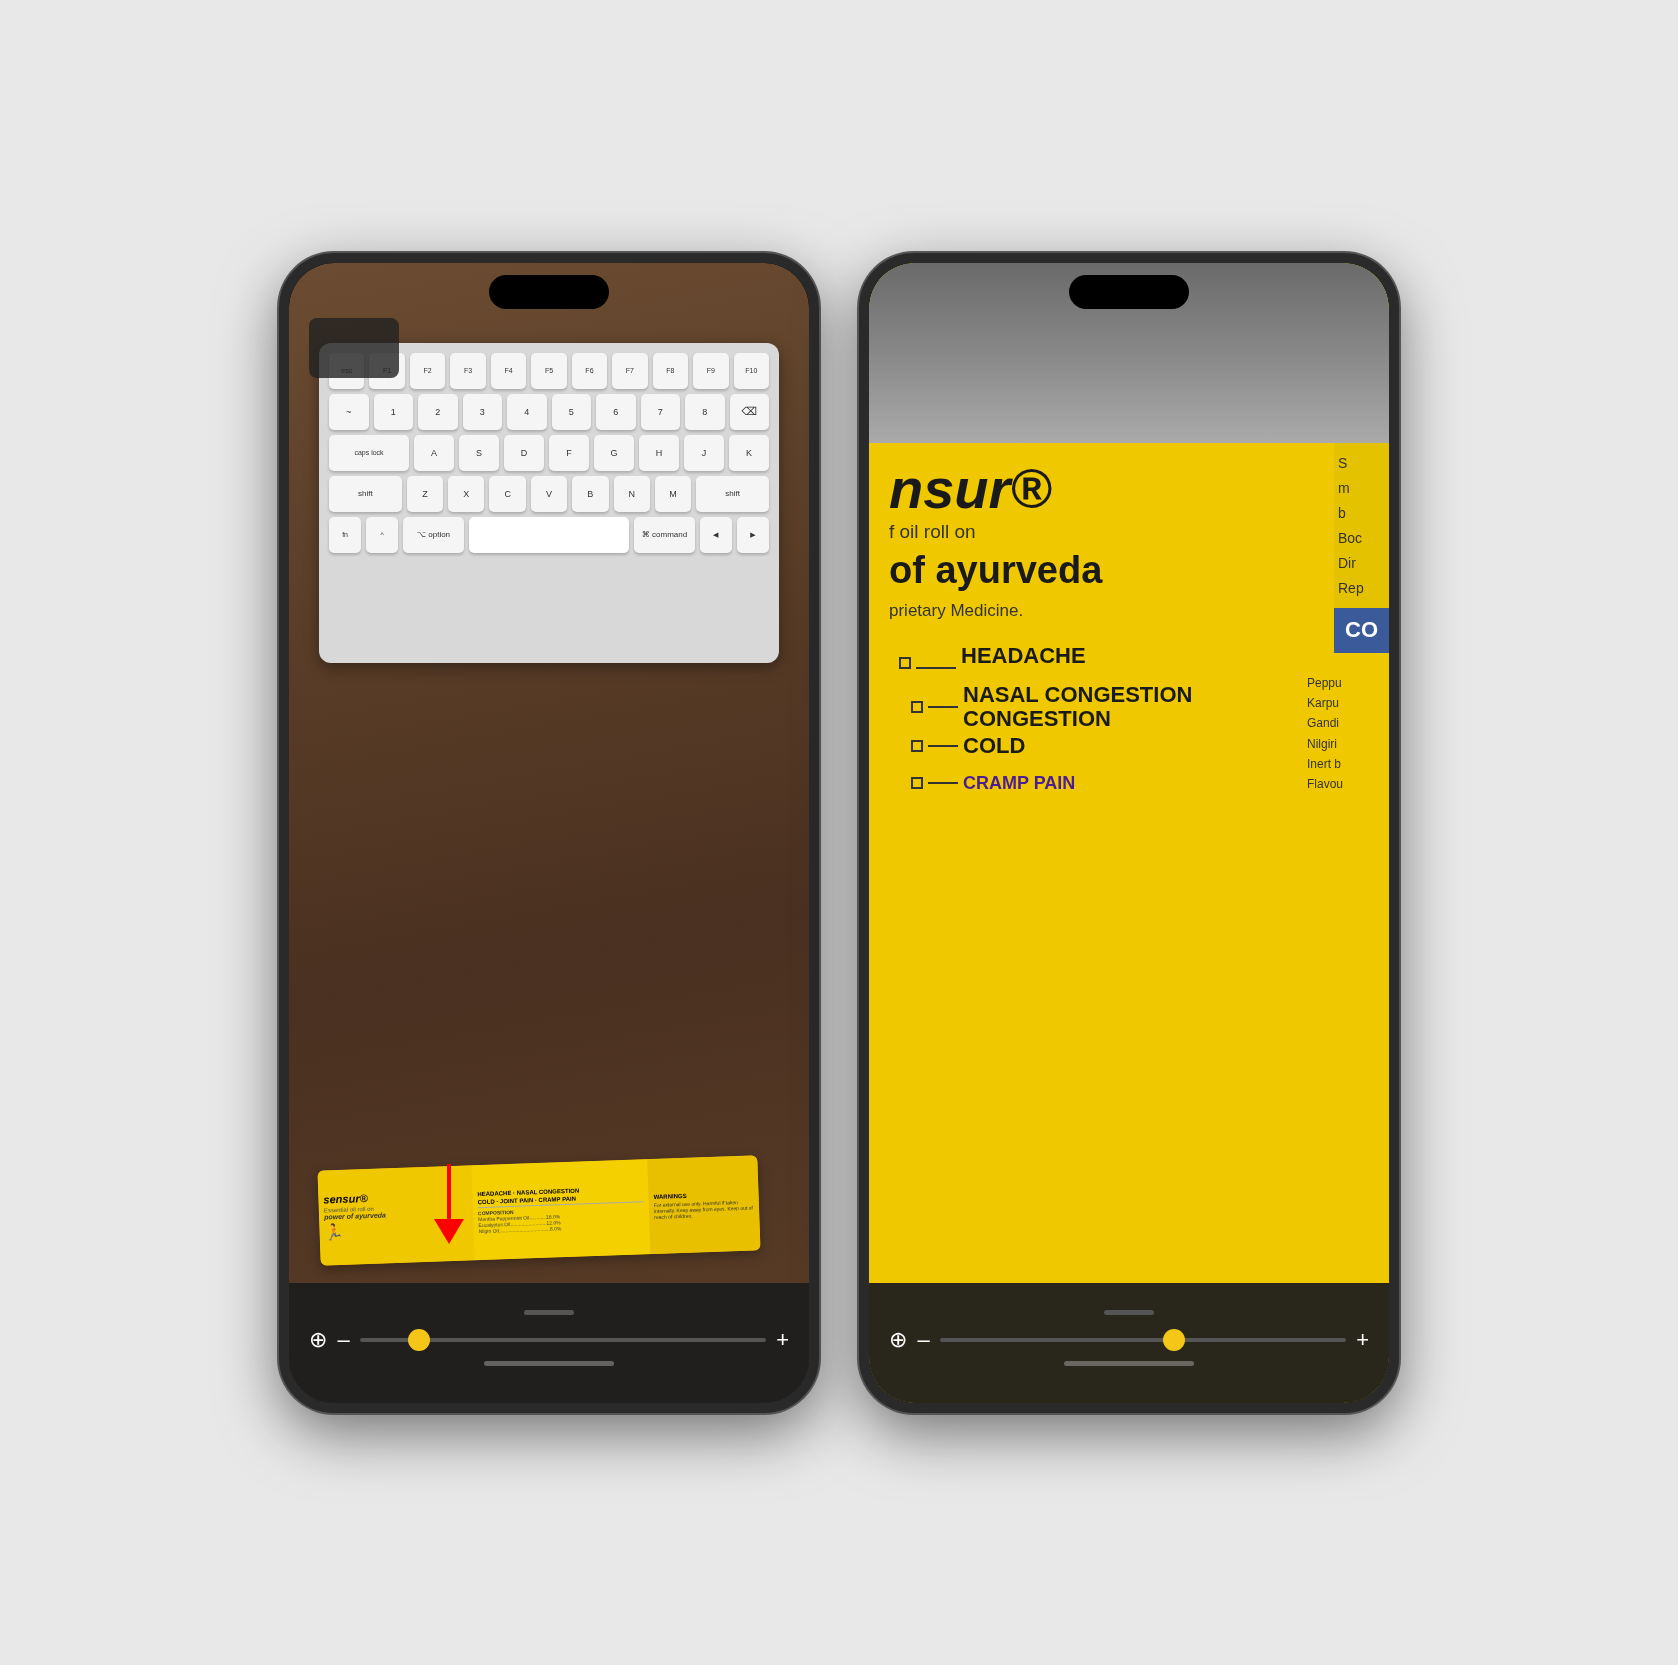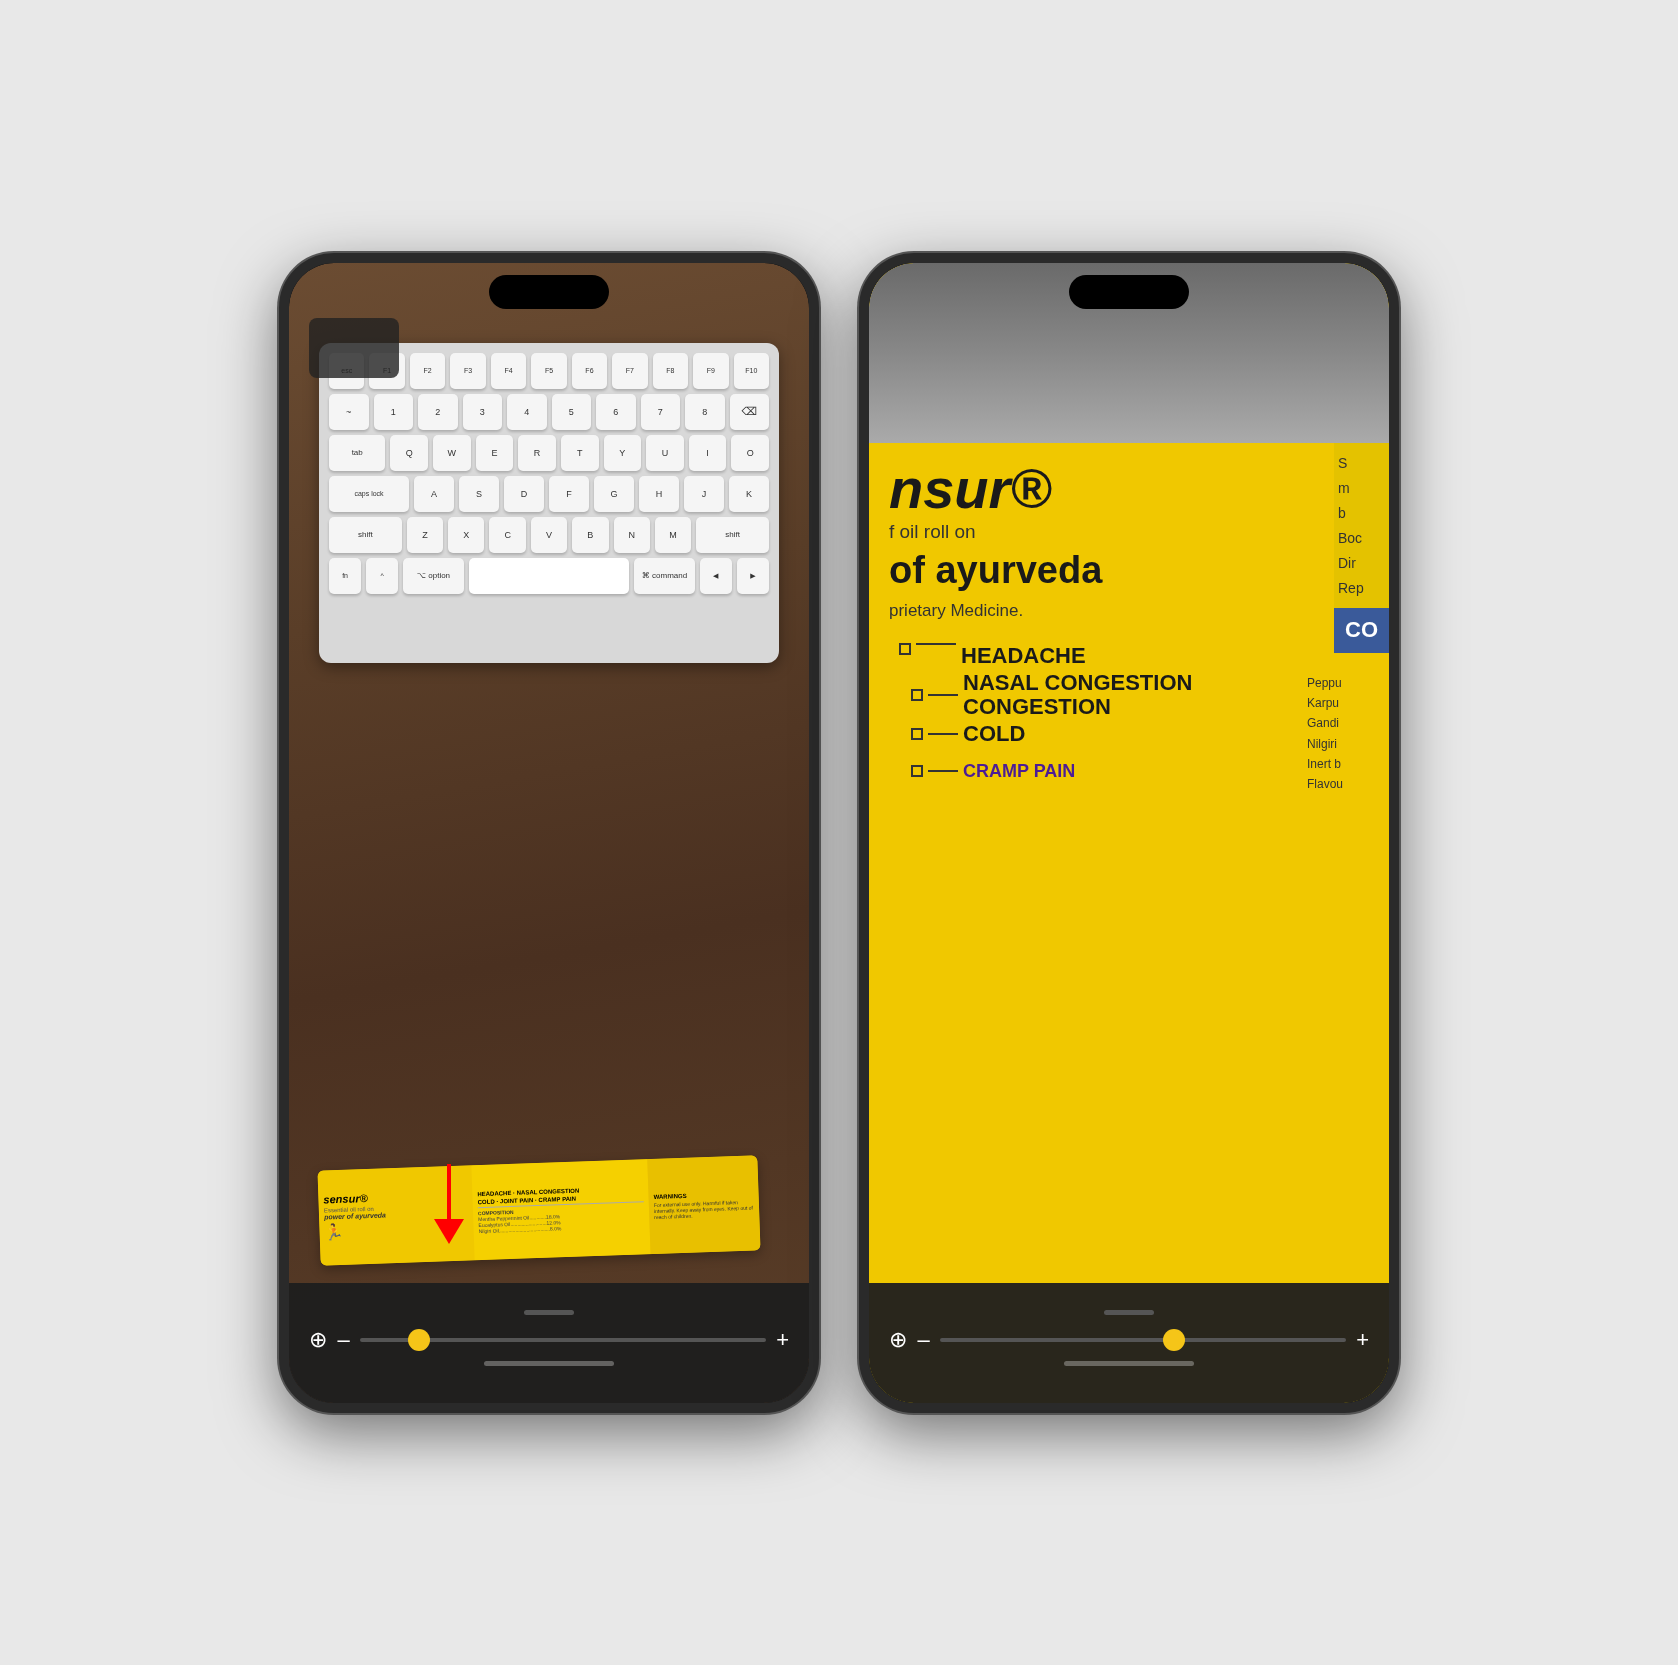--- a/index.html
+++ b/index.html
@@ -288,32 +288,20 @@
         <div class="kb-key">2</div>
         <div class="kb-key">3</div>
         <div class="kb-key">4</div>
         <div class="kb-key">5</div>
         <div class="kb-key">6</div>
         <div class="kb-key">7</div>
         <div class="kb-key">8</div>
         <div class="kb-key" style="font-size:11px;">⌫</div>
       </div>
 
-      <div class="kb-row">
-        <div class="kb-key wide">tab</div>
-        <div class="kb-key">Q</div>
-        <div class="kb-key">W</div>
-        <div class="kb-key">E</div>
-        <div class="kb-key">R</div>
-        <div class="kb-key">T</div>
-        <div class="kb-key">Y</div>
-        <div class="kb-key">U</div>
-        <div class="kb-key">I</div>
-        <div class="kb-key">O</div>
-      </div>
 
       <div class="kb-row">
         <div class="kb-key wider" style="font-size:7px;">caps lock</div>
         <div class="kb-key">A</div>
         <div class="kb-key">S</div>
         <div class="kb-key">D</div>
         <div class="kb-key">F</div>
         <div class="kb-key">G</div>
         <div class="kb-key">H</div>
         <div class="kb-key">J</div>
@@ -398,21 +386,21 @@
         <div style="font-size:56px;font-weight:800;color:#1a1a1a;font-style:italic;line-height:1;">nsur®</div>
 
         <div style="font-size:19px;color:#333;margin-top:4px;">f oil roll on</div>
 
         <div style="font-size:38px;font-weight:800;color:#1a1a1a;margin-top:8px;line-height:1;">of ayurveda</div>
 
         <div style="font-size:17px;color:#333;margin-top:12px;">prietary Medicine.</div>
 
         <div style="margin-top:22px;margin-left:10px;">
 
-          <div style="display:flex;align-items:flex-start;margin-bottom:2px;">
+          <div style="display:flex;align-items:flex-end;margin-bottom:14px;">
             <div style="width:12px;height:12px;border:2px solid #333;border-radius:50;flex-shrink:0;"></div>
             <div style="height:2px;background:#333;width:40px;margin:0 5px;"></div>
             <span style="font-size:22px;font-weight:800;color:#1a1a1a;">HEADACHE</span>
           </div>
 
           <div style="display:flex;align-items:center;margin-bottom:2px;margin-left:12px;">
             <div style="width:12px;height:12px;border:2px solid #333;border-radius:50;flex-shrink:0;"></div>
             <div style="height:2px;background:#333;width:30px;margin:0 5px;"></div>
             <div>
               <div style="font-size:22px;font-weight:800;color:#1a1a1a;line-height:1.1;">NASAL CONGESTION</div>

